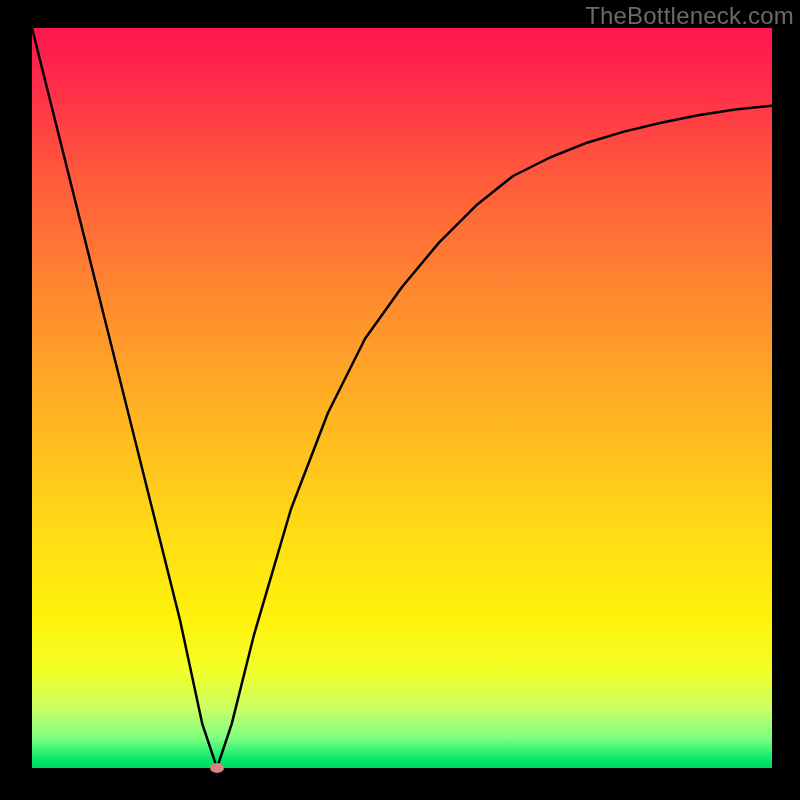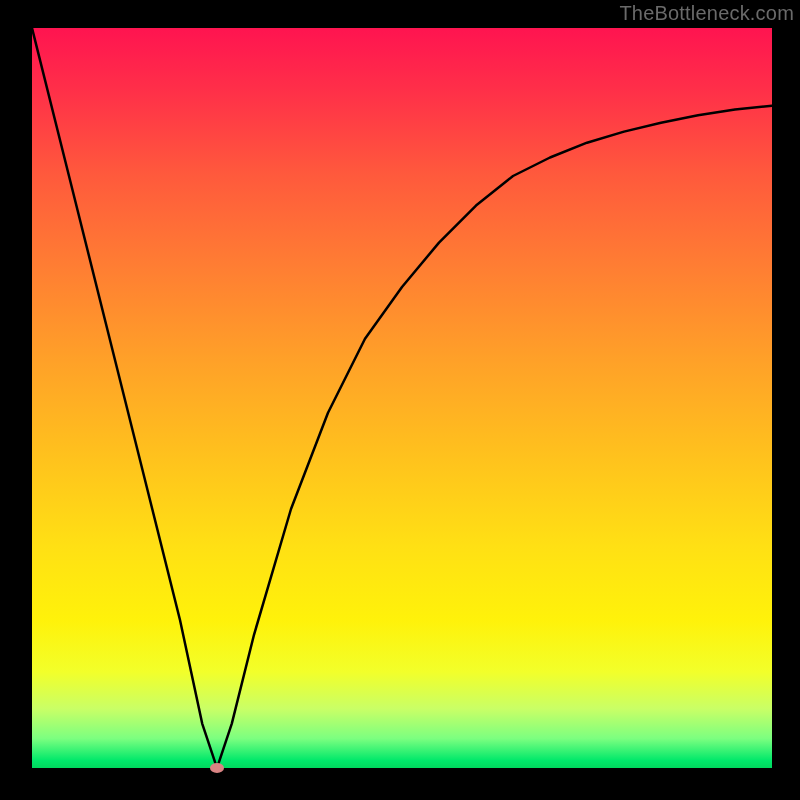--- a/index.html
+++ b/index.html
@@ -15,21 +15,21 @@
     position: relative;
     width: 800px;
     height: 800px;
     background: #000;
   }
   .attribution {
     position: absolute;
     top: 2px;
     right: 6px;
     color: #6a6a6a;
-    font-size: 20px;
+    font-size: 24px;
     font-weight: 400;
     letter-spacing: 0.2px;
     z-index: 5;
   }
   .plot-area {
     position: absolute;
     left: 32px;
     top: 28px;
     width: 740px;
     height: 740px;

